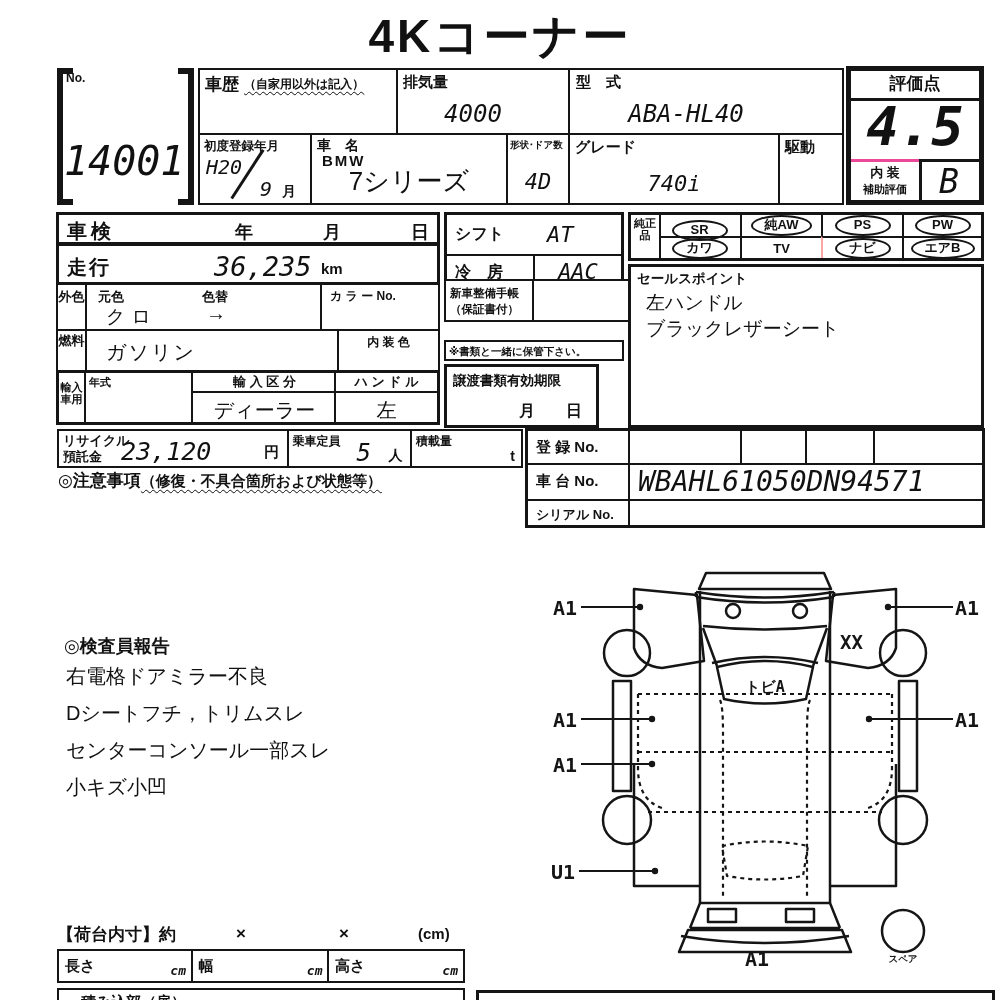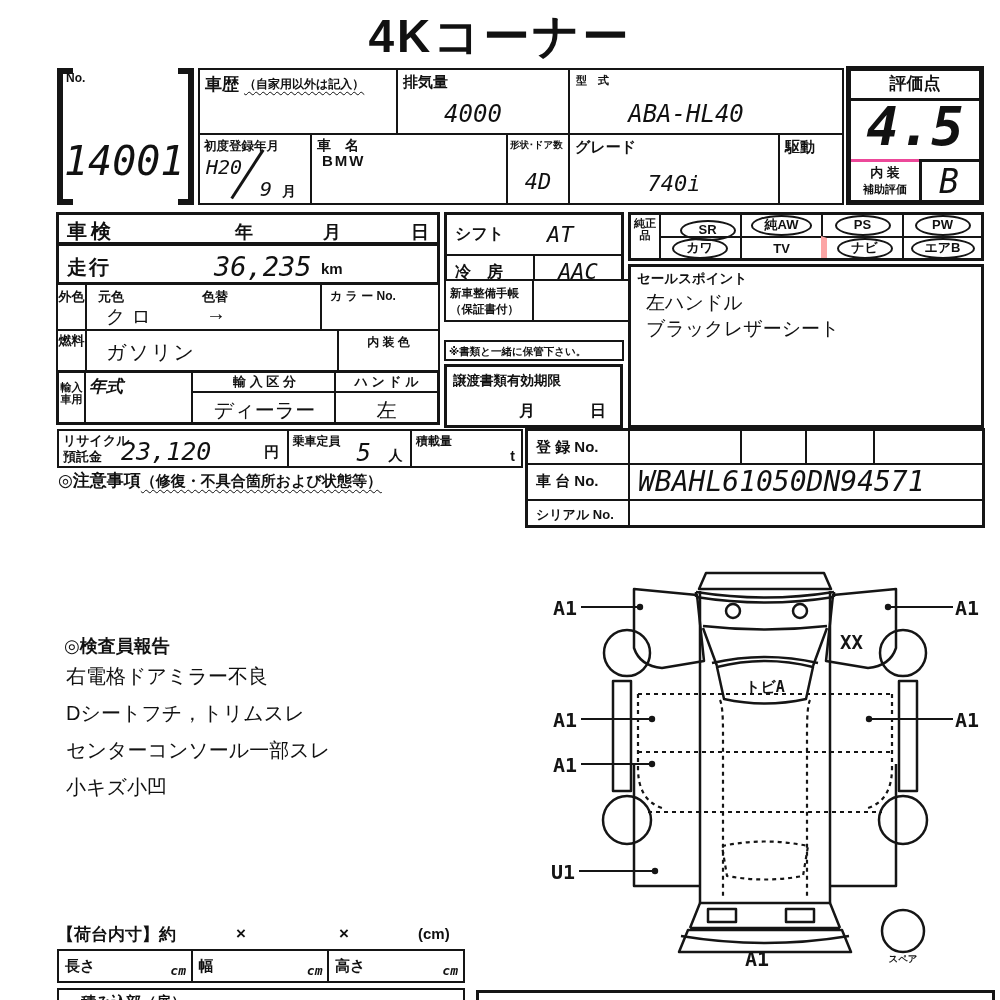--- a/index.html
+++ b/index.html
@@ -34,33 +34,34 @@
 
   <div class="cell" style="left:198px;top:68px;width:200px;height:67px;">
     <span class="lbl" style="position:absolute;left:5px;top:3px;font-size:17px;">車歴</span>
     <span class="lbl wavy" style="position:absolute;left:44px;top:6px;font-size:12px;">（自家用以外は記入）</span>
   </div>
   <div class="cell" style="left:396px;top:68px;width:174px;height:67px;">
     <span class="lbl" style="position:absolute;left:5px;top:3px;font-size:15px;">排気量</span>
     <span class="mono" style="position:absolute;left:0;right:20px;top:30px;text-align:center;font-size:24px;">4000</span>
   </div>
   <div class="cell" style="left:568px;top:68px;width:276px;height:67px;">
-    <span class="lbl" style="position:absolute;left:6px;top:3px;font-size:11px;">型　式</span>
+    <span class="lbl" style="position:absolute;left:6px;top:3px;font-size:15px;">型　式</span>
     <span class="mono" style="position:absolute;left:0;right:40px;top:30px;text-align:center;font-size:24px;">ABA-HL40</span>
   </div>
   <div class="cell" style="left:198px;top:133px;width:114px;height:72px;">
     <span class="lbl" style="position:absolute;left:4px;top:3px;font-size:12.5px;">初度登録年月</span>
     <span class="mono" style="position:absolute;left:6px;top:20px;font-size:20px;">H20</span>
     <span class="slash" style="left:46px;top:10px;height:58px;"></span>
     <span class="mono" style="position:absolute;left:60px;top:42px;font-size:20px;">9</span>
     <span class="lbl" style="position:absolute;left:82px;top:48px;font-size:14px;">月</span>
   </div>
   <div class="cell" style="left:310px;top:133px;width:198px;height:72px;">
     <span class="lbl" style="position:absolute;left:5px;top:2px;font-size:14px;">車　名</span>
     <span class="lbl" style="position:absolute;left:10px;top:17px;font-size:15px;letter-spacing:2px;">BMW</span>
+    <span style="position:absolute;left:0;right:0;bottom:4px;text-align:center;font-size:26px;">7シリーズ</span>
   </div>
   <div class="cell" style="left:506px;top:133px;width:64px;height:72px;">
     <span class="lbl" style="position:absolute;left:2px;top:4px;font-size:9.5px;">形状･ドア数</span>
     <span class="mono" style="position:absolute;left:0;right:0;top:34px;text-align:center;font-size:22px;">4D</span>
   </div>
   <div class="cell" style="left:568px;top:133px;width:212px;height:72px;">
     <span class="lbl" style="position:absolute;left:5px;top:3px;font-size:15px;">グレード</span>
     <span class="mono" style="position:absolute;left:0;right:0;top:36px;text-align:center;font-size:22px;">740i</span>
   </div>
   <div class="cell" style="left:778px;top:133px;width:66px;height:72px;padding-left:36px;">
@@ -101,21 +102,21 @@
   <div class="cell" style="left:56px;top:329px;width:384px;height:43px;">
     <div class="vlab" style="position:absolute;left:0;top:0;bottom:0;width:27px;border-right:2px solid #151515;font-size:13px;padding-top:3px;">燃料</div>
     <span style="position:absolute;left:48px;top:8px;font-size:20px;letter-spacing:2px;">ガソリン</span>
     <div style="position:absolute;left:279px;top:0;bottom:0;right:0;border-left:2px solid #151515;">
       <span class="lbl" style="position:absolute;left:0;right:0;top:3px;text-align:center;font-size:12px;">内 装 色</span>
     </div>
   </div>
   <div class="cell b3" style="left:56px;top:370px;width:384px;height:55px;">
     <div class="vlab" style="position:absolute;left:0;top:0;bottom:0;width:25px;border-right:2px solid #151515;font-size:11px;padding-top:8px;">輸入車用</div>
     <div style="position:absolute;left:25px;top:0;bottom:0;width:107px;">
-      <span class="lbl" style="position:absolute;left:5px;top:2px;font-size:17px;font-style:italic;">年式</span>
+      <span class="lbl" style="position:absolute;left:5px;top:2px;font-size:11px;">年式</span>
     </div>
     <div style="position:absolute;left:132px;top:0;bottom:0;width:143px;border-left:2px solid #151515;">
       <div class="lbl" style="height:18px;border-bottom:2px solid #151515;text-align:center;font-size:13px;line-height:17px;">輸 入 区 分</div>
       <div style="text-align:center;font-size:20px;margin-top:4px;">ディーラー</div>
     </div>
     <div style="position:absolute;left:275px;top:0;bottom:0;right:0;border-left:2px solid #151515;">
       <div class="lbl" style="height:18px;border-bottom:2px solid #151515;text-align:center;font-size:13px;line-height:17px;">ハ ン ド ル</div>
       <div style="text-align:center;font-size:20px;margin-top:4px;">左</div>
     </div>
   </div>
@@ -135,49 +136,49 @@
   <div class="cell" style="left:444px;top:279px;width:188px;height:43px;">
     <div style="position:absolute;left:4px;top:4px;font-size:11.5px;font-weight:bold;line-height:1.4;">
       <div>新車整備手帳</div>
       <div>（保証書付）</div>
     </div>
     <div style="position:absolute;left:86px;top:0;bottom:0;right:0;border-left:2px solid #151515;"></div>
   </div>
   <div class="cell" style="left:444px;top:340px;width:180px;height:21px;">
     <span class="lbl" style="position:absolute;left:3px;top:3px;font-size:10.5px;">※書類と一緒に保管下さい。</span>
   </div>
-  <div class="cell b3" style="left:444px;top:364px;width:179px;height:64px;">
+  <div class="cell b3" style="left:444px;top:364px;width:155px;height:64px;">
     <span class="lbl" style="position:absolute;left:6px;top:5px;font-size:13.5px;">譲渡書類有効期限</span>
     <span class="lbl" style="position:absolute;left:72px;top:34px;font-size:16px;">月</span>
     <span class="lbl" style="position:absolute;right:14px;top:34px;font-size:16px;">日</span>
   </div>
 
   <div class="cell b3" style="left:628px;top:212px;width:356px;height:49px;">
     <div class="vlab" style="position:absolute;left:0;top:0;bottom:0;width:28px;border-right:2px solid #151515;font-size:11px;padding-top:2px;">純正品</div>
 
-    <div class="eqcell" style="left:36px;top:0;width:81px;height:31px;border-radius:6px;">
+    <div class="eqcell" style="left:28px;top:0;width:81px;height:31px;border-radius:6px;">
         <span class="oval">SR</span>
       </div>
     <div class="eqcell" style="left:109px;top:0;width:81px;height:21px;border-left:2px solid #151515;">
         <span class="oval">純AW</span>
       </div>
     <div class="eqcell" style="left:190px;top:0;width:81px;height:21px;border-left:2px solid #151515;">
         <span class="oval">PS</span>
       </div>
     <div class="eqcell" style="left:271px;top:0;right:0;height:21px;border-left:2px solid #151515;">
         <span class="oval">PW</span>
       </div>
 
     <div class="eqcell" style="left:28px;top:21px;width:81px;height:22px;border-top:2px solid #151515;">
         <span class="oval">カワ</span>
       </div>
     <div class="eqcell" style="left:109px;top:21px;width:81px;height:22px;border-top:2px solid #151515;border-left:2px solid #151515;">
         <span class="plain-eq">TV</span>
       </div>
-    <div class="eqcell" style="left:190px;top:21px;width:81px;height:22px;border-top:2px solid #151515;border-left:6px solid #fca5a5;">
+    <div class="eqcell" style="left:190px;top:21px;width:81px;height:22px;border-top:2px solid #151515;border-left:2px solid #fca5a5;">
         <span class="oval">ナビ</span>
       </div>
     <div class="eqcell" style="left:271px;top:21px;right:0;height:22px;border-top:2px solid #151515;border-left:2px solid #151515;">
         <span class="oval">エアB</span>
       </div>
   </div>
 
   <div class="cell b3" style="left:628px;top:264px;width:356px;height:164px;">
     <div class="lbl" style="position:absolute;left:6px;top:3px;font-size:13.5px;">セールスポイント</div>
     <div style="position:absolute;left:15px;top:23px;font-size:19px;">左ハンドル</div>

